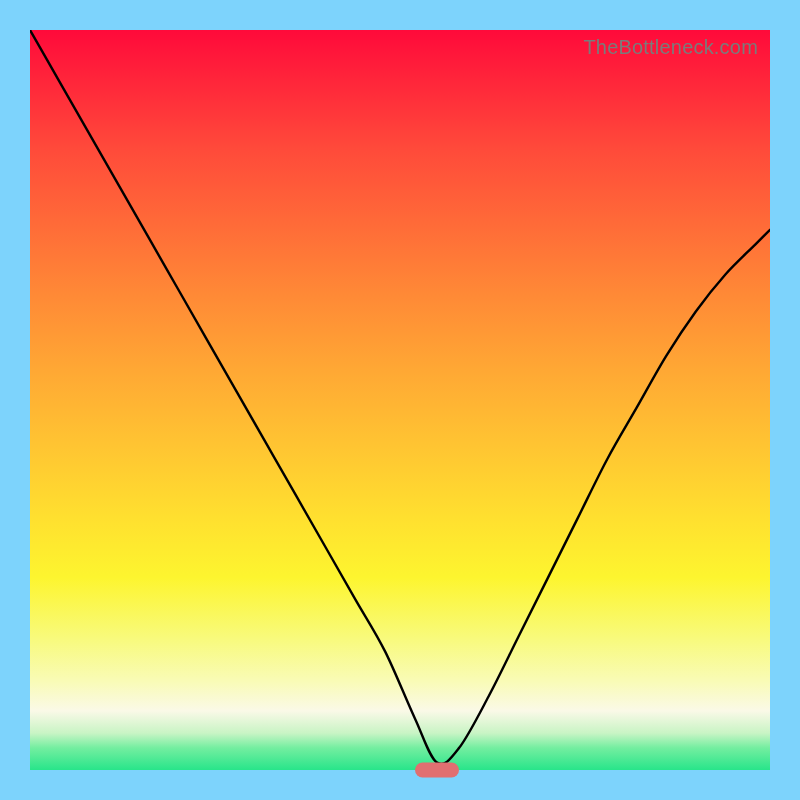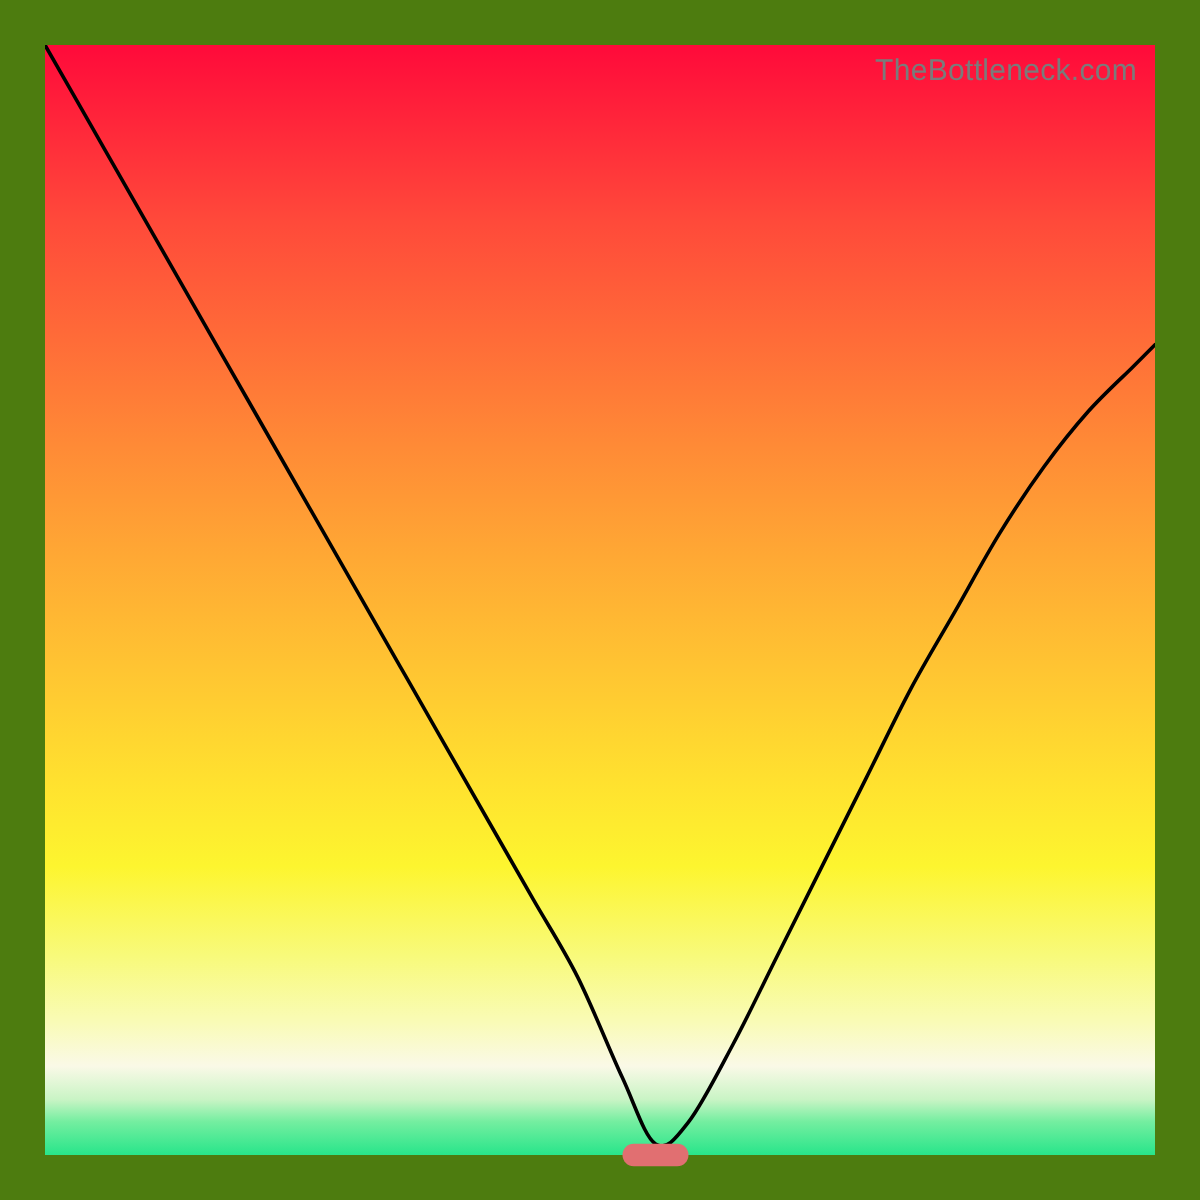--- a/index.html
+++ b/index.html
@@ -8,21 +8,21 @@
     width: 800px;
     height: 800px;
     background: #000;
     overflow: hidden;
     font-family: Arial, Helvetica, sans-serif;
   }
   .frame {
     position: relative;
     width: 800px;
     height: 800px;
-    background: #4d7c0f;
+    background: #7dd3fc;
   }
   .plot-area {
     position: absolute;
     left: 30px;
     top: 30px;
     width: 740px;
     height: 740px;
     background: linear-gradient(
       to bottom,
       #ff0a3a 0%,

